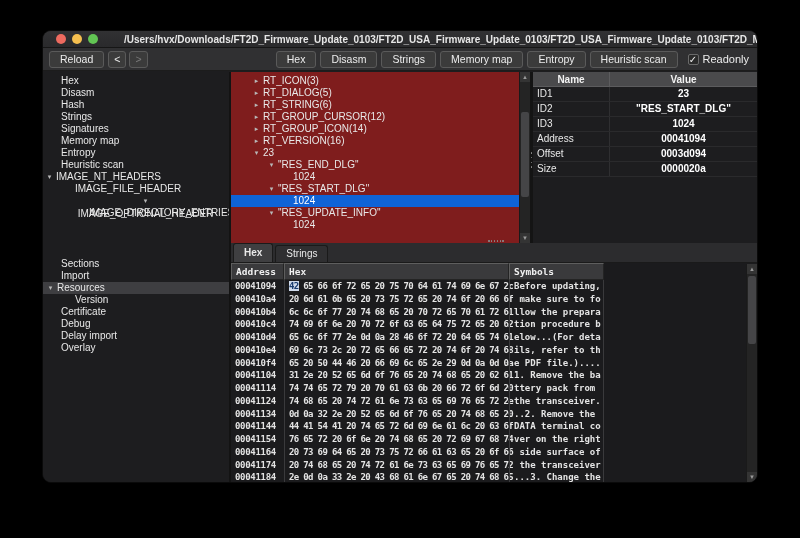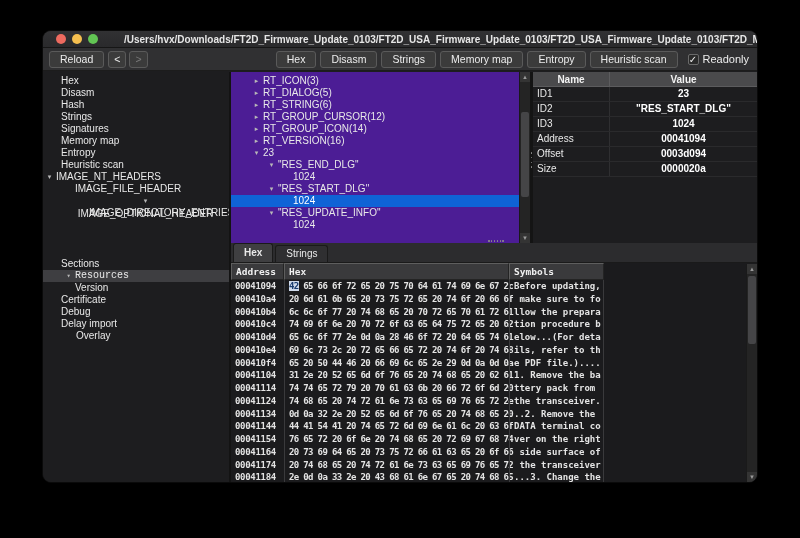--- a/index.html
+++ b/index.html
@@ -23,21 +23,21 @@
   .tbtn.disabled{color:#7a7a7a;}
   .tb-right{margin-left:auto;display:flex;align-items:center;}
   .checkbox{width:11px;height:11px;background:#2a2a2a;border:1px solid #6a6a6a;border-radius:2px;
     color:#f0f0f0;font-size:10px;line-height:10px;text-align:center;margin:0 4px 0 6px;}
   .cb-label{color:#ececec;font-size:11px;margin-right:2px;}
   
   .content{position:absolute;top:41px;bottom:0;left:0;right:0;display:flex;}
   .sidebar{width:188px;background:#1d1d1f;border-right:2px solid #131313;padding-top:3px;overflow:hidden;}
   .right-col{flex:1;display:flex;flex-direction:column;position:relative;}
   .top-row{height:171px;display:flex;}
-  .tree-panel{width:299px;background:#4c1d95;position:relative;padding-top:3px;overflow:hidden;}
+  .tree-panel{width:299px;background:#7f1d1d;position:relative;padding-top:3px;overflow:hidden;}
   .vgap{width:3px;background:#141414;position:relative;}
   .props-panel{flex:1;background:#1d1d1f;overflow:hidden;}
   
   .trow{height:12px;line-height:12px;font-size:10px;color:#e8e8e8;white-space:nowrap;display:flex;align-items:center;}
   .trow .arrow{display:inline-block;width:13px;flex:0 0 13px;color:#b8b8b8;font-size:7px;text-align:center;}
   .trow.sel{background:var(--accent,#0f63d6);color:#fff;}
   .sidebar .trow.sel-soft{background:#3e3e41;}
   
   .vscroll{position:absolute;top:0;bottom:0;right:0;width:11px;background:#242424;border-left:1px solid #1a1a1a;}
   .vscroll .sarrow{position:absolute;left:0;right:0;height:10px;color:#9a9a9a;font-size:6px;line-height:10px;
@@ -154,41 +154,45 @@
           <span>IMAGE_OPTIONAL_HEADER</span>
         </div>
         <div class="trow" style="padding-left: 33px;">
           <span class="arrow"></span>
           <span>IMAGE_DIRECTORY_ENTRIES</span>
         </div>
         <div class="trow" style="padding-left: 5px; margin-top: 39px;">
           <span class="arrow"></span>
           <span>Sections</span>
         </div>
-        <div class="trow sel-soft" style="padding-left: 19px; font-family: Liberation Mono, monospace;">
+        <div class="trow" style="padding-left: 5px;">
+          <span class="arrow"></span>
+          <span>Import</span>
+        </div>
+        <div class="trow sel-soft" style="padding-left: 1px;">
           <span class="arrow">▾</span>
           <span>Resources</span>
         </div>
         <div class="trow" style="padding-left: 19px;">
           <span class="arrow"></span>
           <span>Version</span>
         </div>
         <div class="trow" style="padding-left: 5px;">
           <span class="arrow"></span>
           <span>Certificate</span>
         </div>
         <div class="trow" style="padding-left: 5px;">
           <span class="arrow"></span>
           <span>Debug</span>
         </div>
         <div class="trow" style="padding-left: 5px;">
           <span class="arrow"></span>
           <span>Delay import</span>
         </div>
-        <div class="trow" style="padding-left: 20px;">
+        <div class="trow" style="padding-left: 5px;">
           <span class="arrow"></span>
           <span>Overlay</span>
         </div>
       </div>
 
     <div class="right-col">
 
       <div class="top-row">
 
         <div class="tree-panel">

